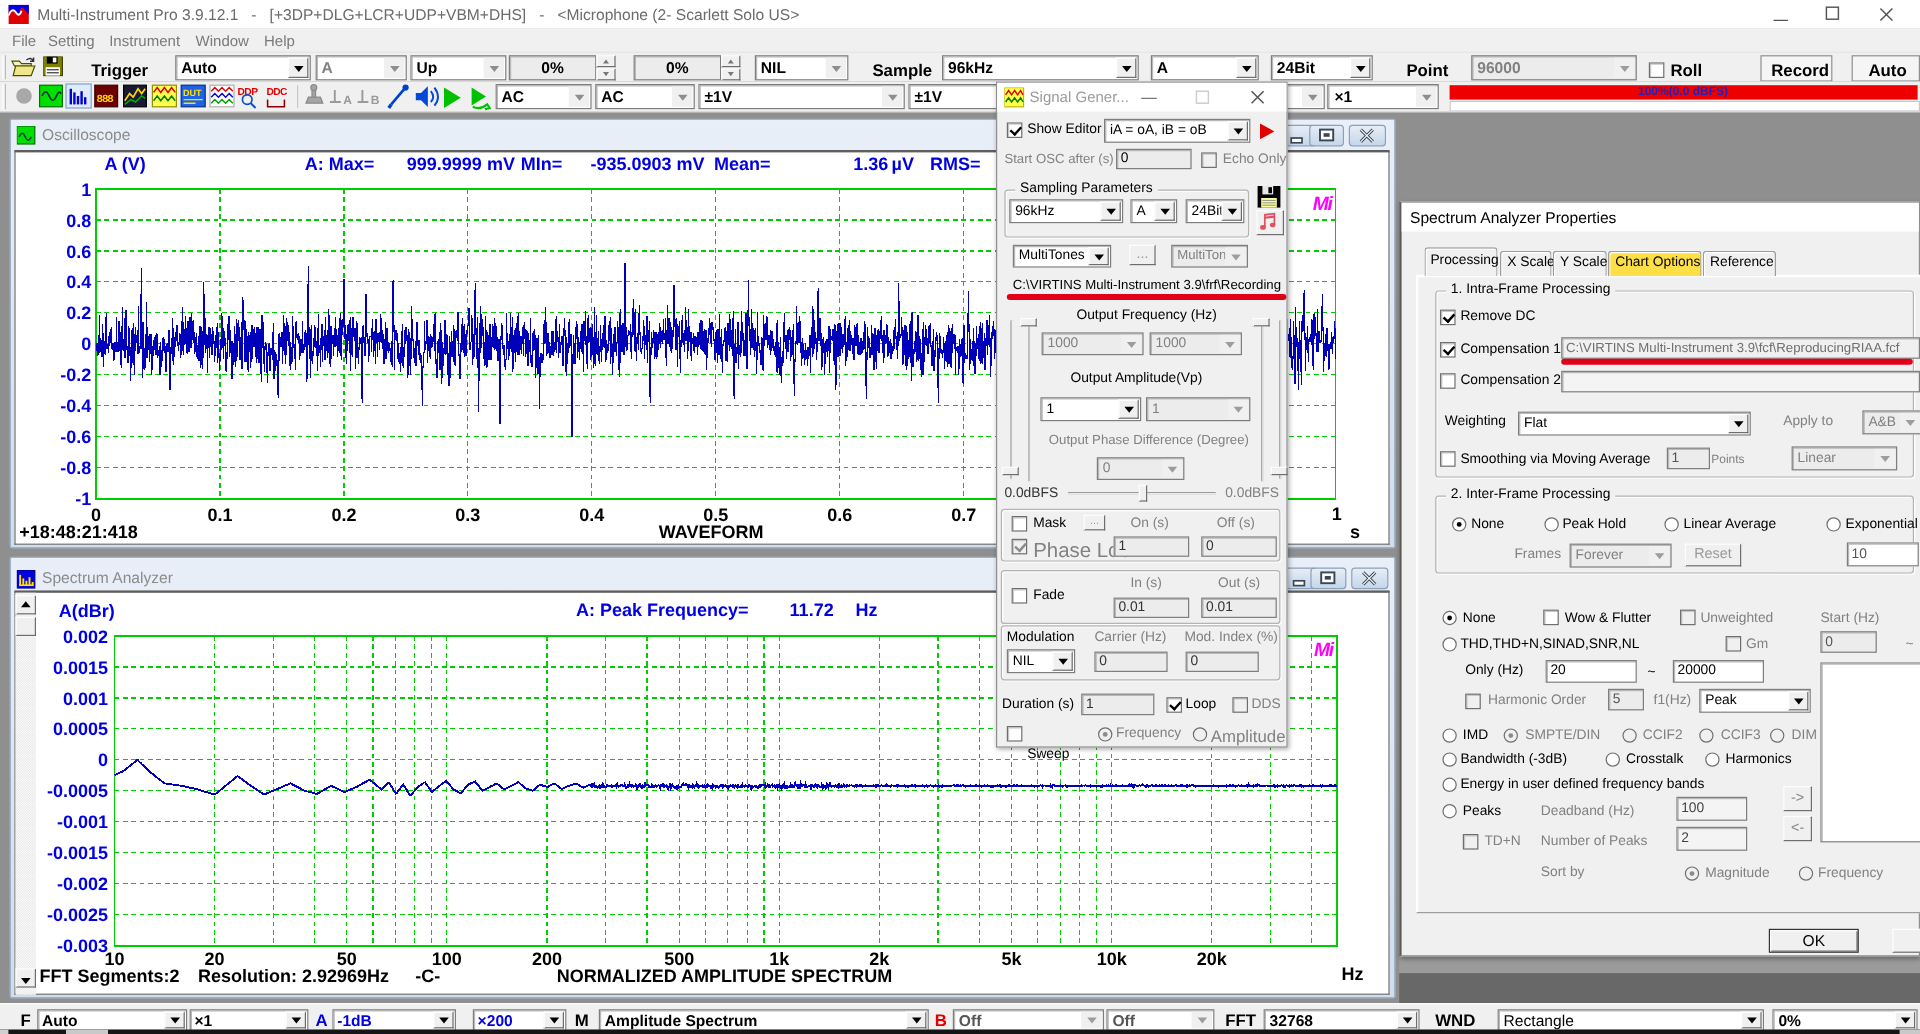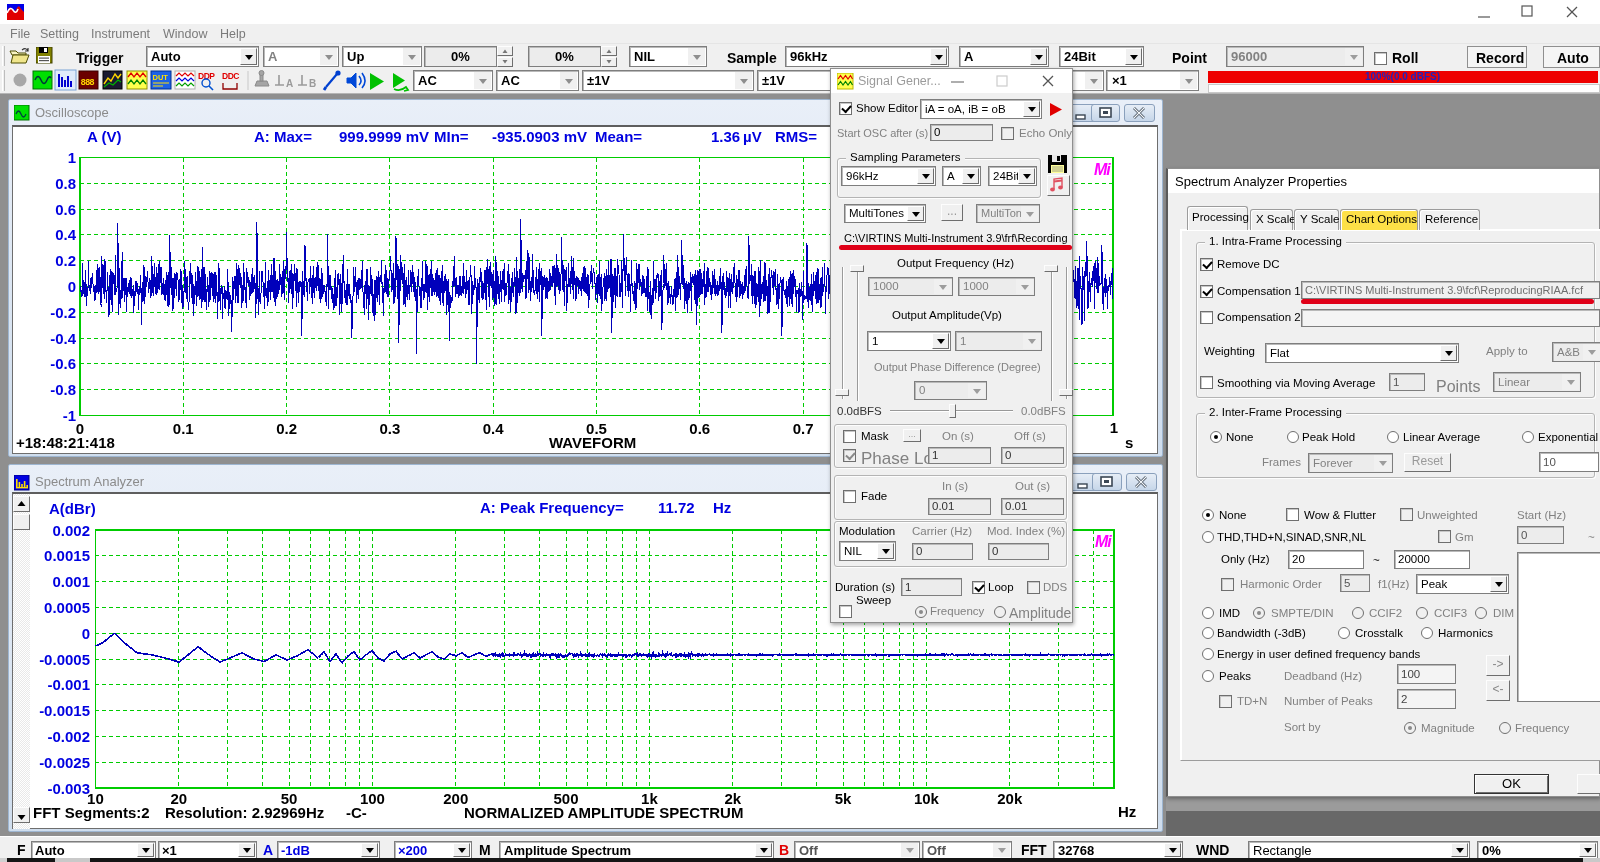--- a/index.html
+++ b/index.html
@@ -42,20 +42,21 @@
 svg{position:absolute;left:0;top:0;}
 #tb1 .fld txt,#tb2 .fld txt,#tb3 .fld txt{font-weight:bold;}
 </style></head>
 <body>
 <div class="abs" id="titlebar">
 <svg width="24" height="24" style="left:7px;top:4px" viewBox="0 0 24 24">
       <rect x="0" y="0" width="17" height="16" fill="#e00000"></rect>
       <path d="M0 8 Q2.5 1 5 5 Q8 10 10 4 Q12 0 14 5 L17 8 L17 0 L0 0 Z" fill="#0000e8"></path>
       <path d="M0 9 Q3 2 6 6 Q9 11 11 5" stroke="#fff" stroke-width="1.6" fill="none"></path>
     </svg>
+<txt style="left:31px;top:5px;color:#6b6b6b;font-size:13px">Multi-Instrument Pro 3.9.12.1&nbsp;&nbsp;&nbsp;-&nbsp;&nbsp;&nbsp;[+3DP+DLG+LCR+UDP+VBM+DHS]&nbsp;&nbsp;&nbsp;-&nbsp;&nbsp;&nbsp;&lt;Microphone (2- Scarlett Solo US&gt;</txt>
 <svg width="140" height="24" style="left:1460px;top:0">
       <line x1="18" y1="17" x2="30" y2="17" stroke="#555" stroke-width="1.2"></line>
       <rect x="62" y="6" width="10" height="10" fill="none" stroke="#555" stroke-width="1.2"></rect>
       <line x1="107" y1="7" x2="117" y2="17" stroke="#555" stroke-width="1.2"></line>
       <line x1="117" y1="7" x2="107" y2="17" stroke="#555" stroke-width="1.2"></line>
     </svg>
 </div>
 <div class="abs" id="menubar">
 <txt class="menu-i" style="left:10px;top:3px">File</txt>
 <txt class="menu-i" style="left:40px;top:3px">Setting</txt>
@@ -528,21 +529,21 @@
     </div>
     <txt style="left:4px;top:512px;font-size:11.5px;color:#000">Duration (s)</txt>
     <div class="abs fld" style="left:70px;top:509px;width:61px;height:18px;background:#ececec">
       <txt style="left:3px;top:2px;font-size:11.5px;color:#333">1</txt>
     </div>
     <div class="cb chk" style="left:141px;top:512px"></div>
     <txt style="left:157px;top:512px;font-size:11.5px;color:#000">Loop</txt>
     <div class="cb dis" style="left:196px;top:512px"></div>
     <txt style="left:212px;top:512px;font-size:11.5px;color:#818181">DDS</txt>
     <div class="cb" style="left:8px;top:536px"></div>
-    <txt style="left:25px;top:525px;font-size:11.5px;color:#000">Sweep</txt>
+    <txt style="left:25px;top:554px;font-size:11.5px;color:#000">Sweep</txt>
     <div class="rad sel dis" style="left:84px;top:537px"></div>
     <txt style="left:99px;top:536px;font-size:11.5px;color:#818181">Frequency</txt>
     <div class="rad dis" style="left:163px;top:537px"></div>
     <txt style="left:178px;top:536px;font-size:14px;color:#818181">Amplitude</txt>
   </div>
 <div class="dlg abs" style="left:1166px;top:168px;width:434px;height:629px;border-left:2px solid #5a5a5a">
     <div class="dtitle"></div>
     <txt style="left:7px;top:5px;font-size:13px;color:#000">Spectrum Analyzer Properties</txt>
     <div class="abs" style="left:12px;top:60px;width:421px;height:532px;background:#f0f0f0;border:1px solid #9c9c9c;border-top-color:#fff;border-left-color:#fff;box-shadow:1px 1px 0 #fff inset"></div>
     <div class="abs" style="left:19px;top:37px;width:61px;height:24px;background:#f0f0f0;border:1px solid #9c9c9c;border-bottom:none;border-radius:3px 3px 0 0;box-shadow:inset 1px 1px 0 #fff">
@@ -584,21 +585,21 @@
     <txt style="left:318px;top:176px;font-size:11.5px;color:#818181">Apply to</txt>
     <div class="abs fld" style="left:384px;top:173px;width:50px;height:20px;background:#ececec">
       <txt style="left:4px;top:3px;font-size:11.5px;color:#818181">A&amp;B</txt>
       <div class="arr flat dis"></div>
     </div>
     <div class="cb" style="left:32px;top:207px"></div>
     <txt style="left:49px;top:208px;font-size:11.5px;color:#000">Smoothing via Moving Average</txt>
     <div class="abs fld" style="left:221px;top:204px;width:36px;height:18px;background:#ececec">
       <txt style="left:3px;top:2px;font-size:11.5px;color:#555">1</txt>
     </div>
-    <txt style="left:268px;top:209px;font-size:16px;color:#818181">Points</txt>
+    <txt style="left:258px;top:209px;font-size:10px;color:#818181">Points</txt>
     <div class="abs fld" style="left:325px;top:203px;width:88px;height:20px;background:#ececec">
       <txt style="left:4px;top:3px;font-size:11.5px;color:#818181">Linear</txt>
       <div class="arr flat dis"></div>
     </div>
     <div class="abs grp" style="left:28px;top:244px;width:399px;height:65px">
       <span style="left:8px">2. Inter-Frame Processing</span>
     </div>
     <div class="rad sel" style="left:42px;top:262px"></div>
     <txt style="left:58px;top:262px;font-size:11.5px;color:#000">None</txt>
     <div class="rad" style="left:119px;top:262px"></div>

